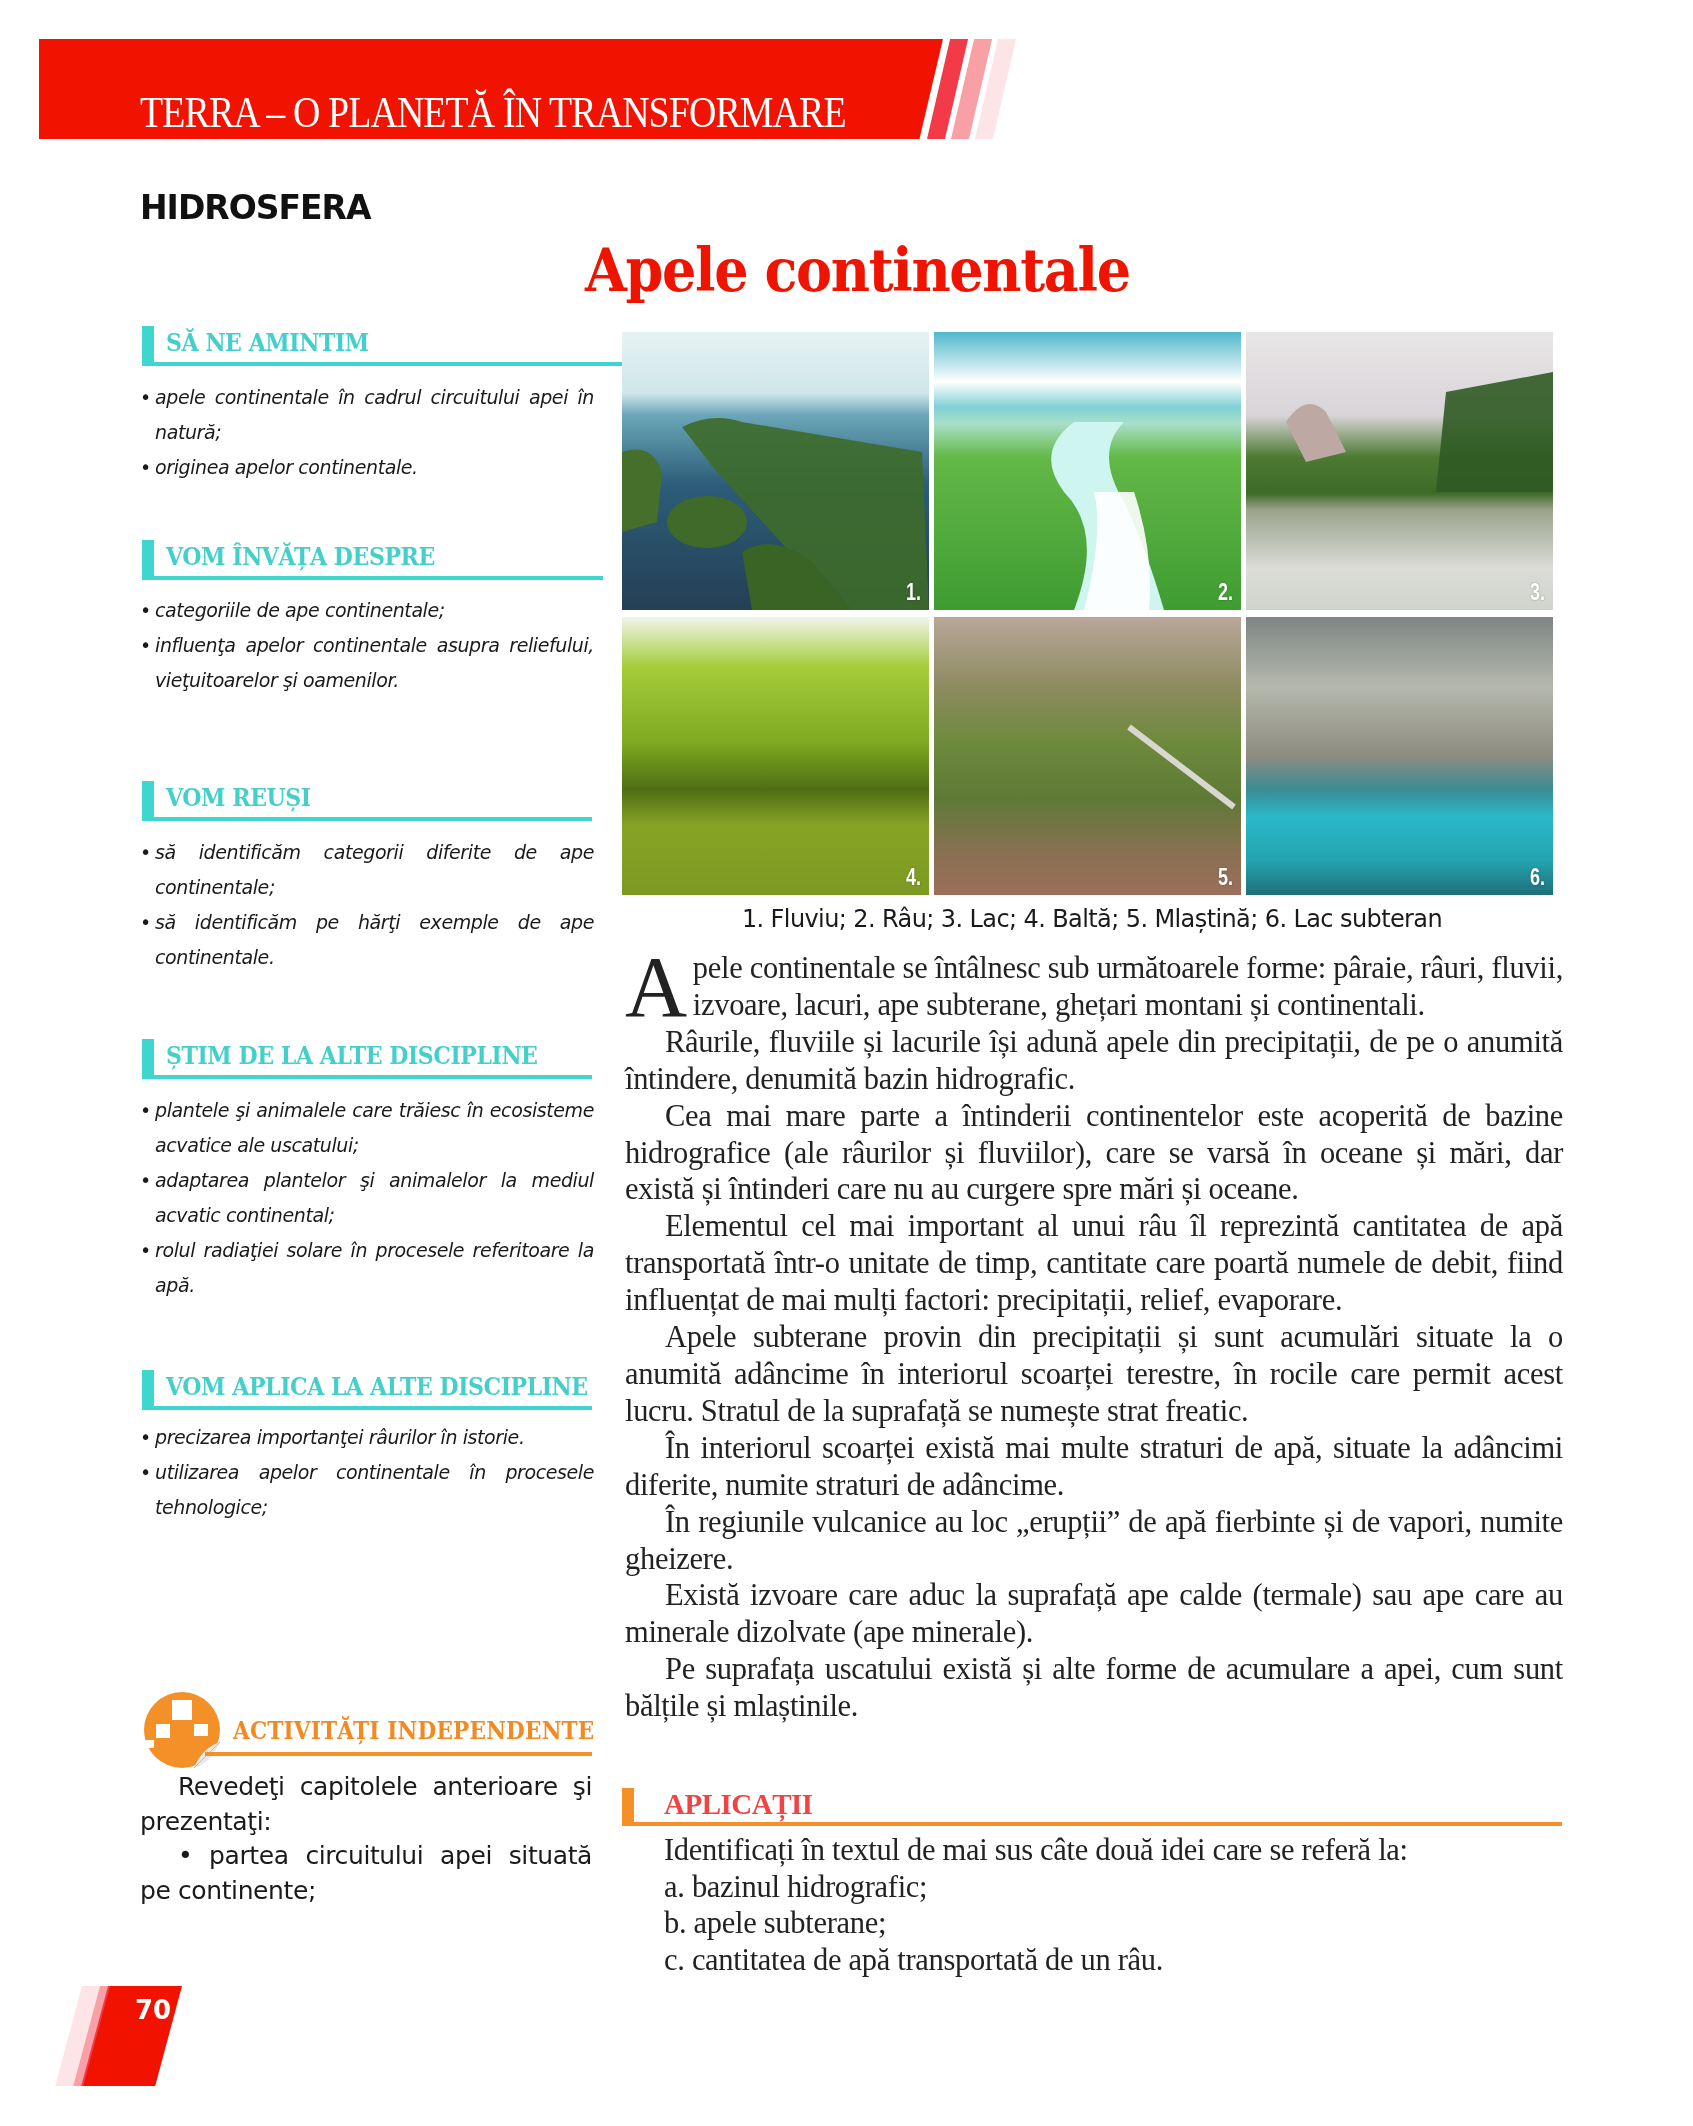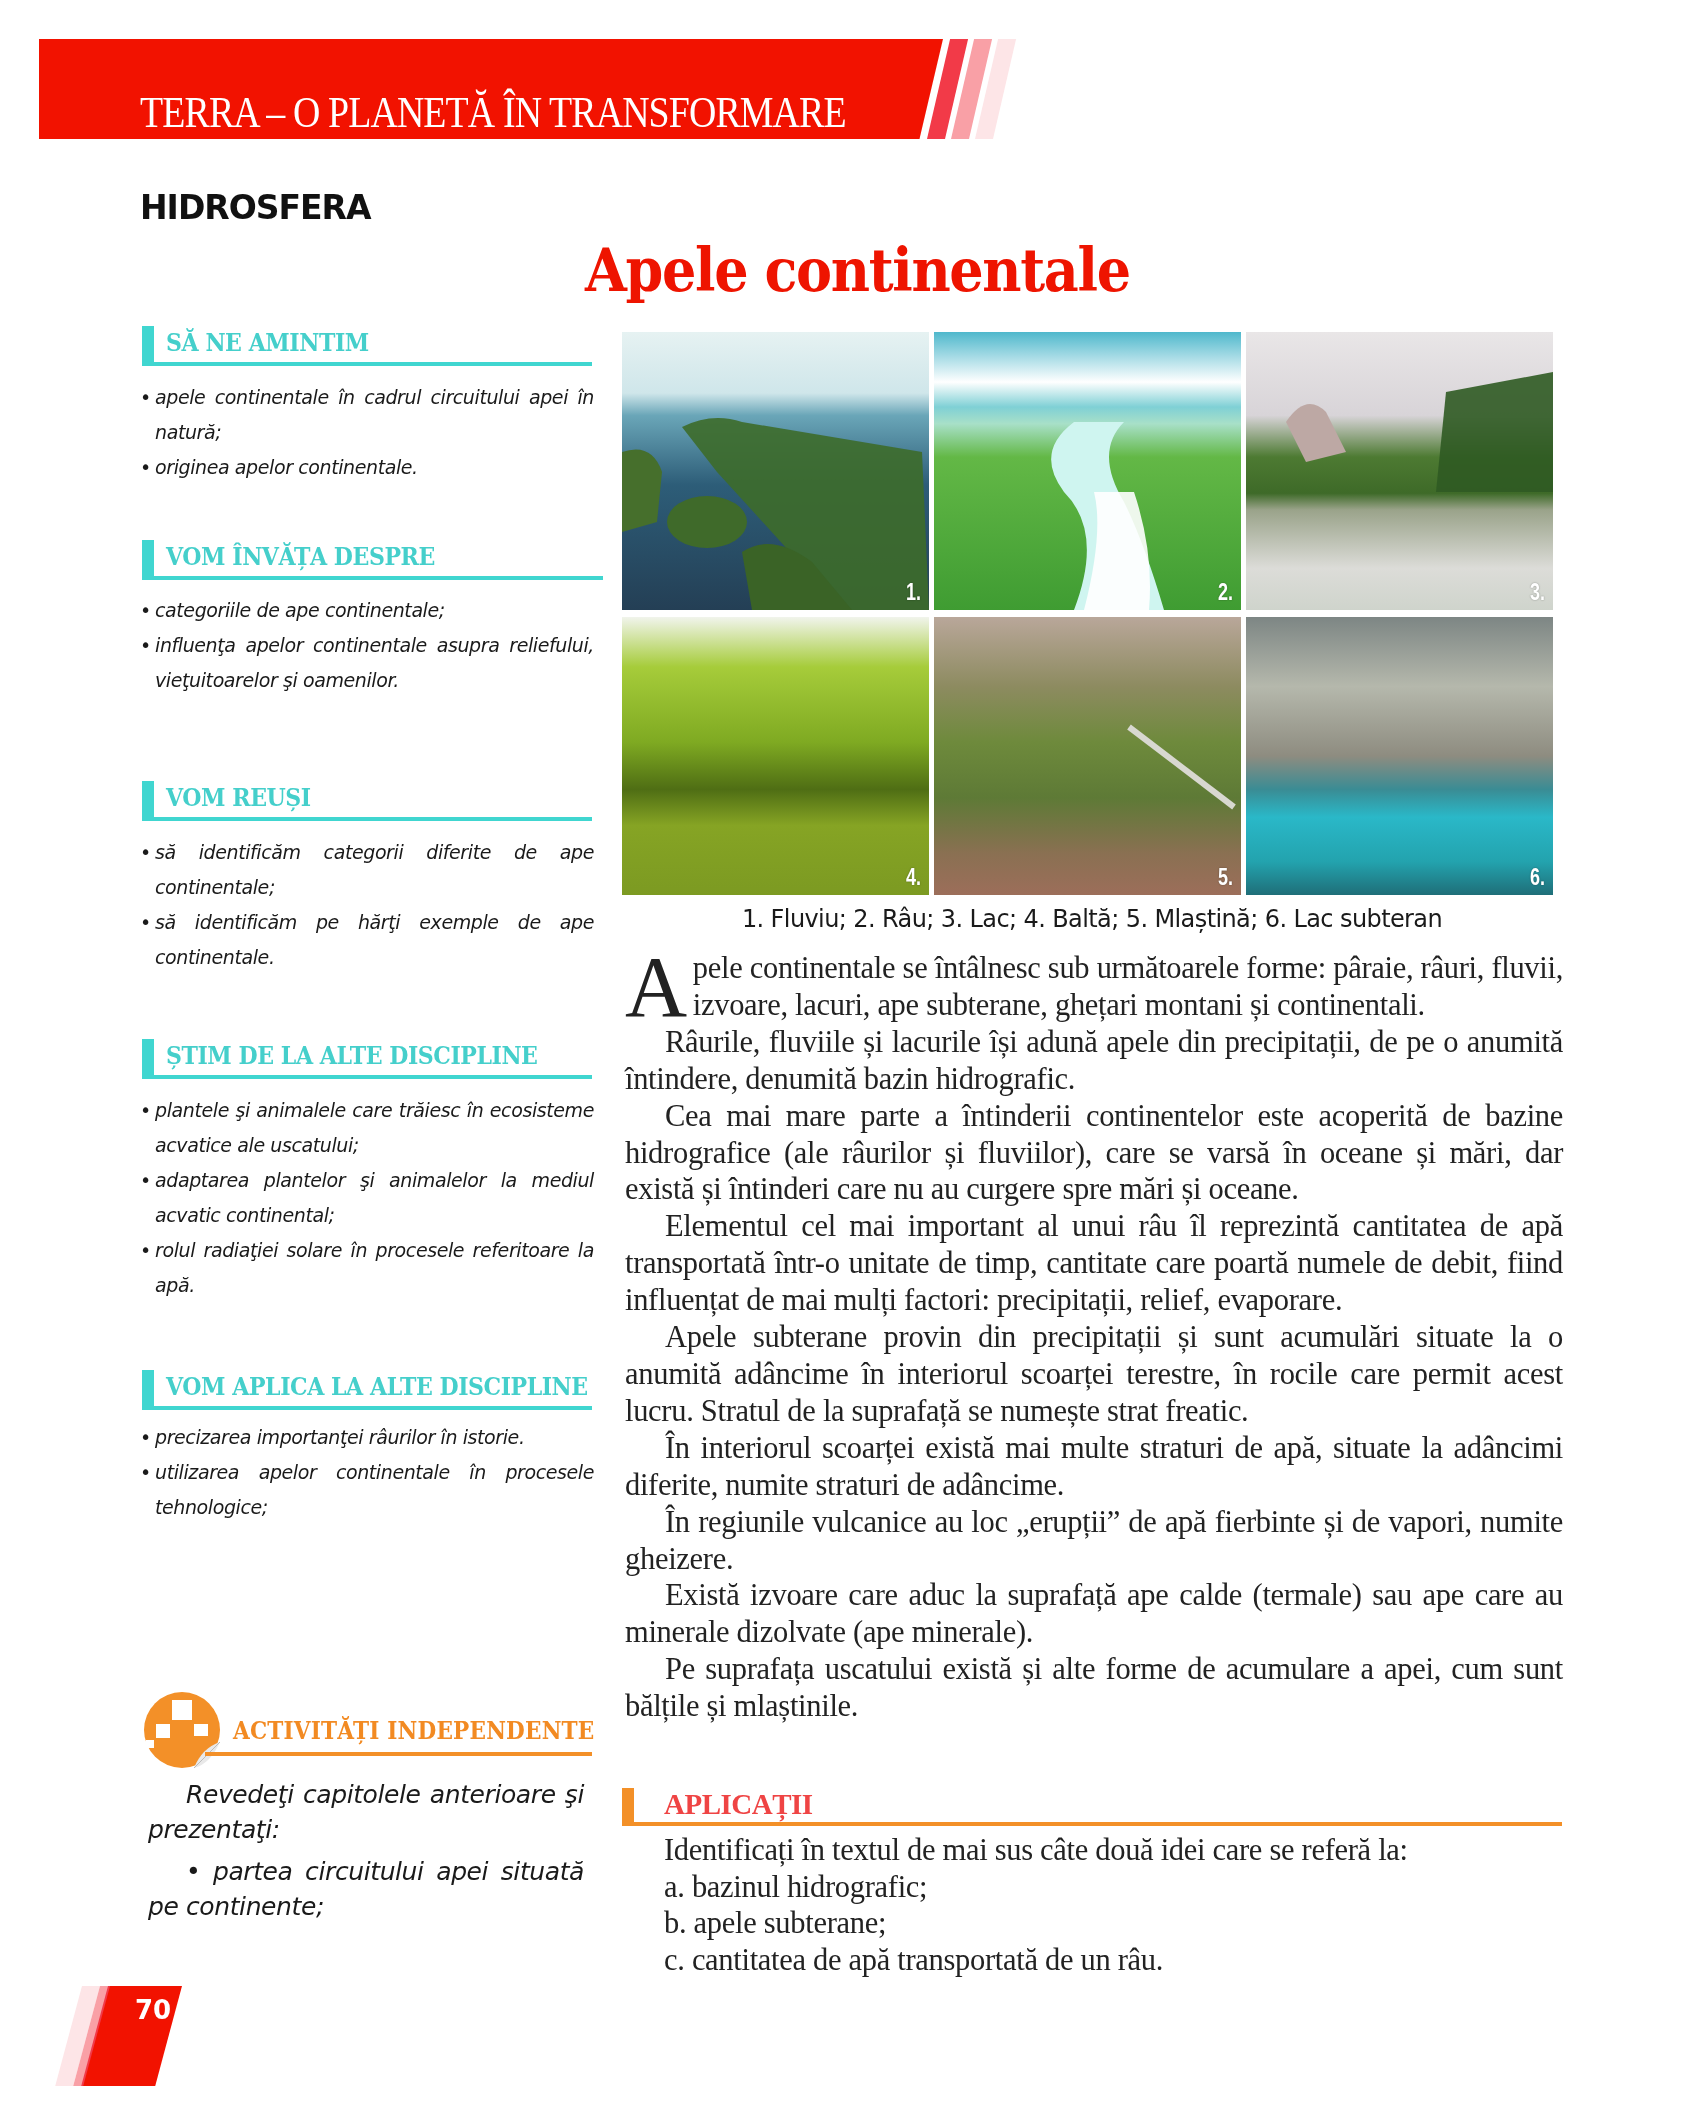--- a/index.html
+++ b/index.html
@@ -16,21 +16,21 @@
   .sb-head .tab{position:absolute;left:0;top:0;width:12px;height:40px;background:#40d6d0;}
   .sb-head .lbl{position:absolute;left:24px;top:2px;font-family:"DejaVu Serif",serif;font-weight:bold;font-size:24px;color:#45cfcb;white-space:nowrap;letter-spacing:-0.5px;transform:scaleX(0.92);transform-origin:left top;line-height:30px;}
   .sb-list{left:142px;width:452px;margin:0;padding:0;list-style:none;font-size:19px;line-height:35px;text-align:justify;letter-spacing:-0.4px;font-style:italic;}
   .sb-list li{position:relative;padding-left:13px;}
   .sb-list li::before{content:"•";position:absolute;left:-2px;top:0;}
   
   #act-icon{left:142px;top:1690px;width:85px;height:85px;}
   #act-head{left:205px;top:1716px;width:387px;height:36px;border-bottom:4px solid #f39028;}
   #act-head .lbl{position:absolute;left:28px;top:0;font-family:"DejaVu Serif",serif;font-weight:bold;font-size:24px;color:#f28a22;white-space:nowrap;letter-spacing:0.2px;transform:scaleX(0.9);transform-origin:left top;line-height:30px;}
   #act-body{left:140px;top:1770px;width:452px;font-size:25px;line-height:34.5px;text-align:justify;letter-spacing:-0.4px;}
-  #act-body p{margin:8px;font-style:italic;}
+  #act-body p{margin:0;}
   .ind{text-indent:38px;}
   
   .pstripe{top:1986px;height:100px;width:18px;transform:skewX(-15deg);transform-origin:top left;}
   #pnum-box{left:110px;top:1986px;width:72px;height:100px;background:#f21200;transform:skewX(-15deg);transform-origin:top left;}
   #pnum{left:135px;top:1995px;font-weight:bold;font-size:26px;color:#fff;line-height:30px;}
   
   .photo{width:307px;height:278px;overflow:hidden;}
   .photo .num{position:absolute;right:8px;bottom:4px;font-family:"Liberation Sans",sans-serif;font-weight:bold;font-size:24px;color:#fff;transform:scaleX(0.75);transform-origin:right bottom;text-shadow:0 0 2px rgba(0,0,0,.4);}
   #caption{left:622px;top:902px;width:940px;text-align:center;font-size:24px;letter-spacing:-0.6px;line-height:34px;}
   
@@ -50,21 +50,21 @@
 
 <div class="abs" id="band"></div>
 <div class="abs stripe" style="left:927px;background:#f23a48;"></div>
 <div class="abs stripe" style="left:951px;background:#f9a0a6;"></div>
 <div class="abs stripe" style="left:975px;background:#fde5e7;"></div>
 <div class="abs" id="band-title">TERRA – O PLANETĂ ÎN TRANSFORMARE</div>
 
 <div class="abs" id="section-name">HIDROSFERA</div>
 <div class="abs" id="page-title">Apele continentale</div>
 
-<div class="abs sb-head" style="top:326px;">
+<div class="abs sb-head" style="top:326px;padding-left:40px;">
   <span class="tab"></span>
   <span class="lbl">SĂ NE AMINTIM</span>
 </div>
 <ul class="abs sb-list" style="top:380px;">
   <li>apele continentale în cadrul circuitului apei în natură;</li>
   <li>originea apelor continentale.</li>
 </ul>
 
 <div class="abs sb-head" style="top:540px;padding-left:11px;">
   <span class="tab"></span>

